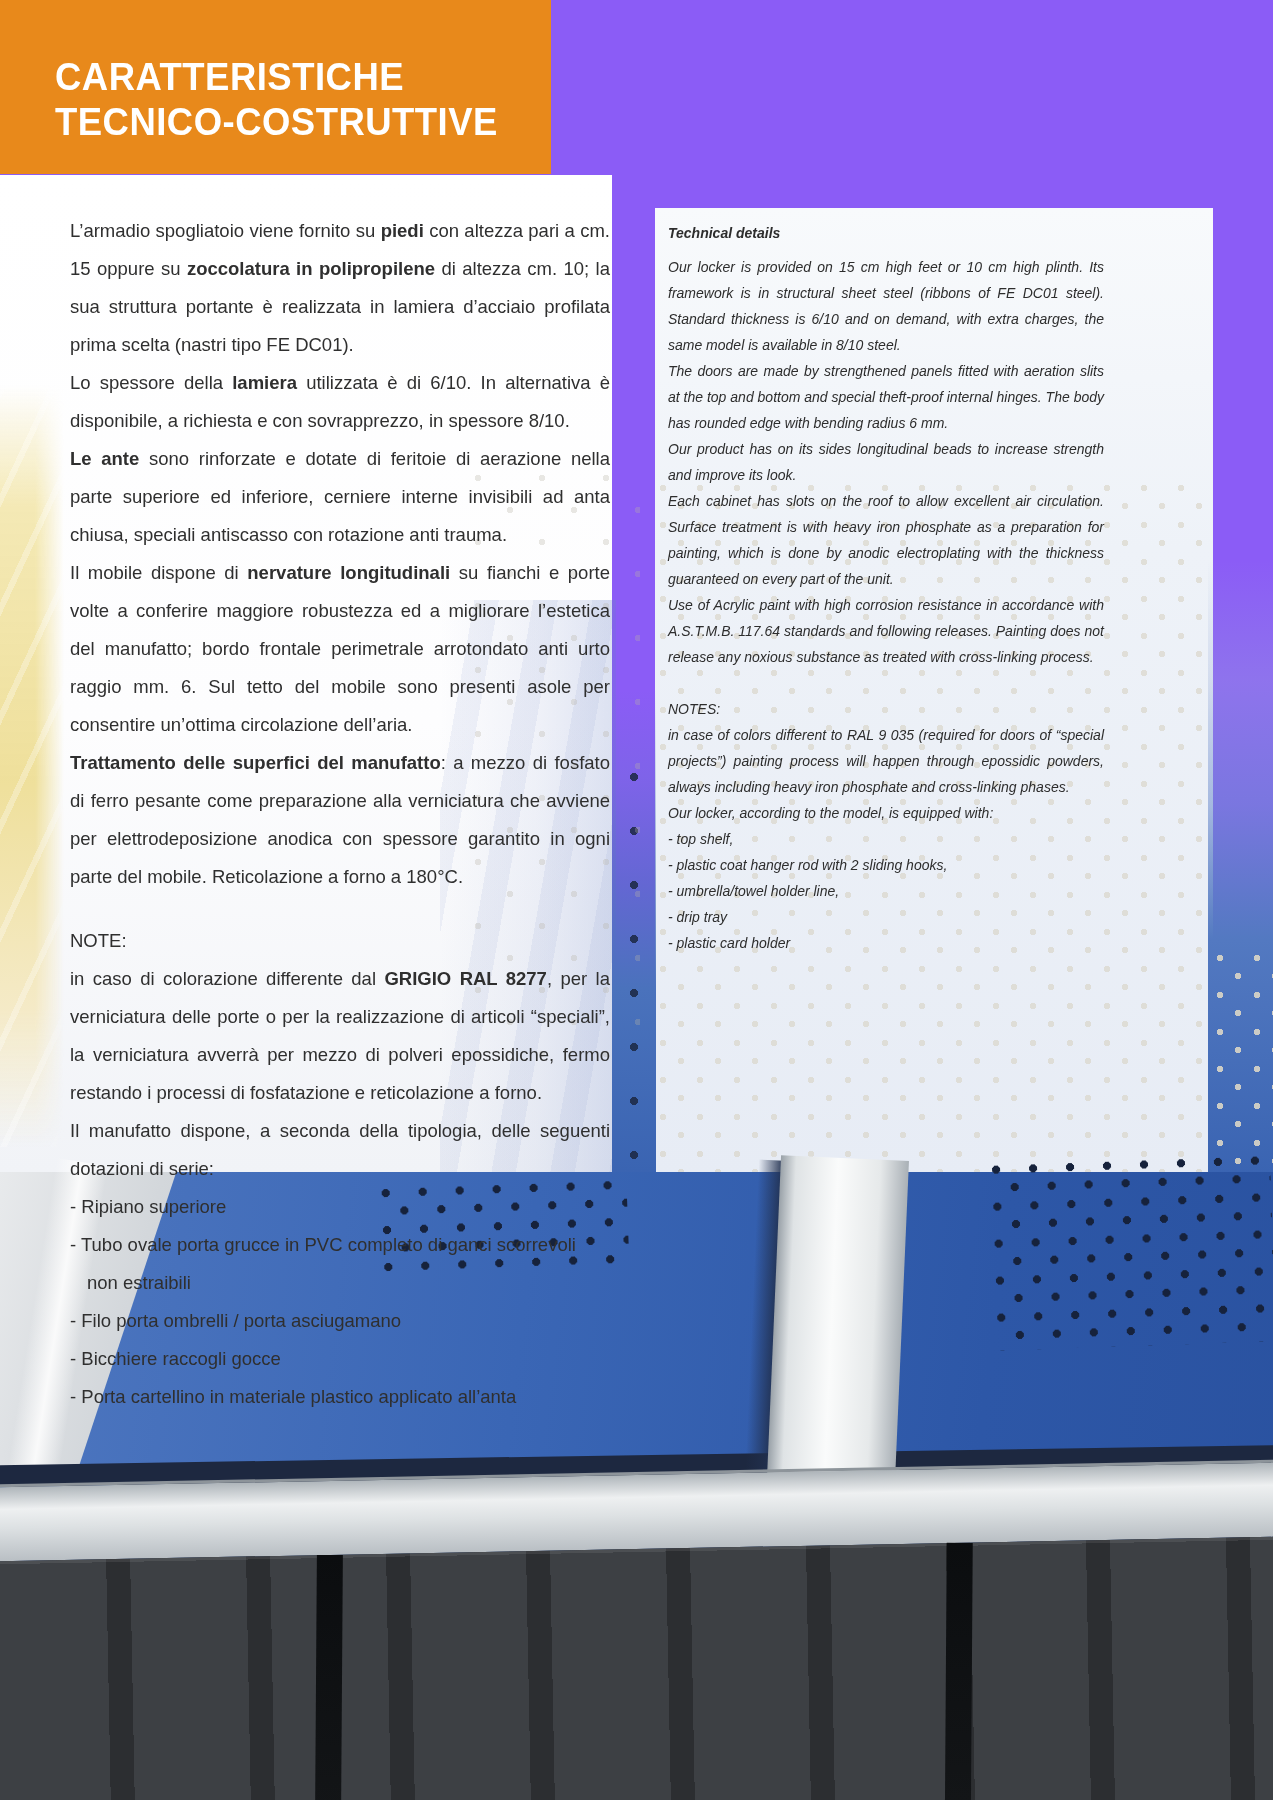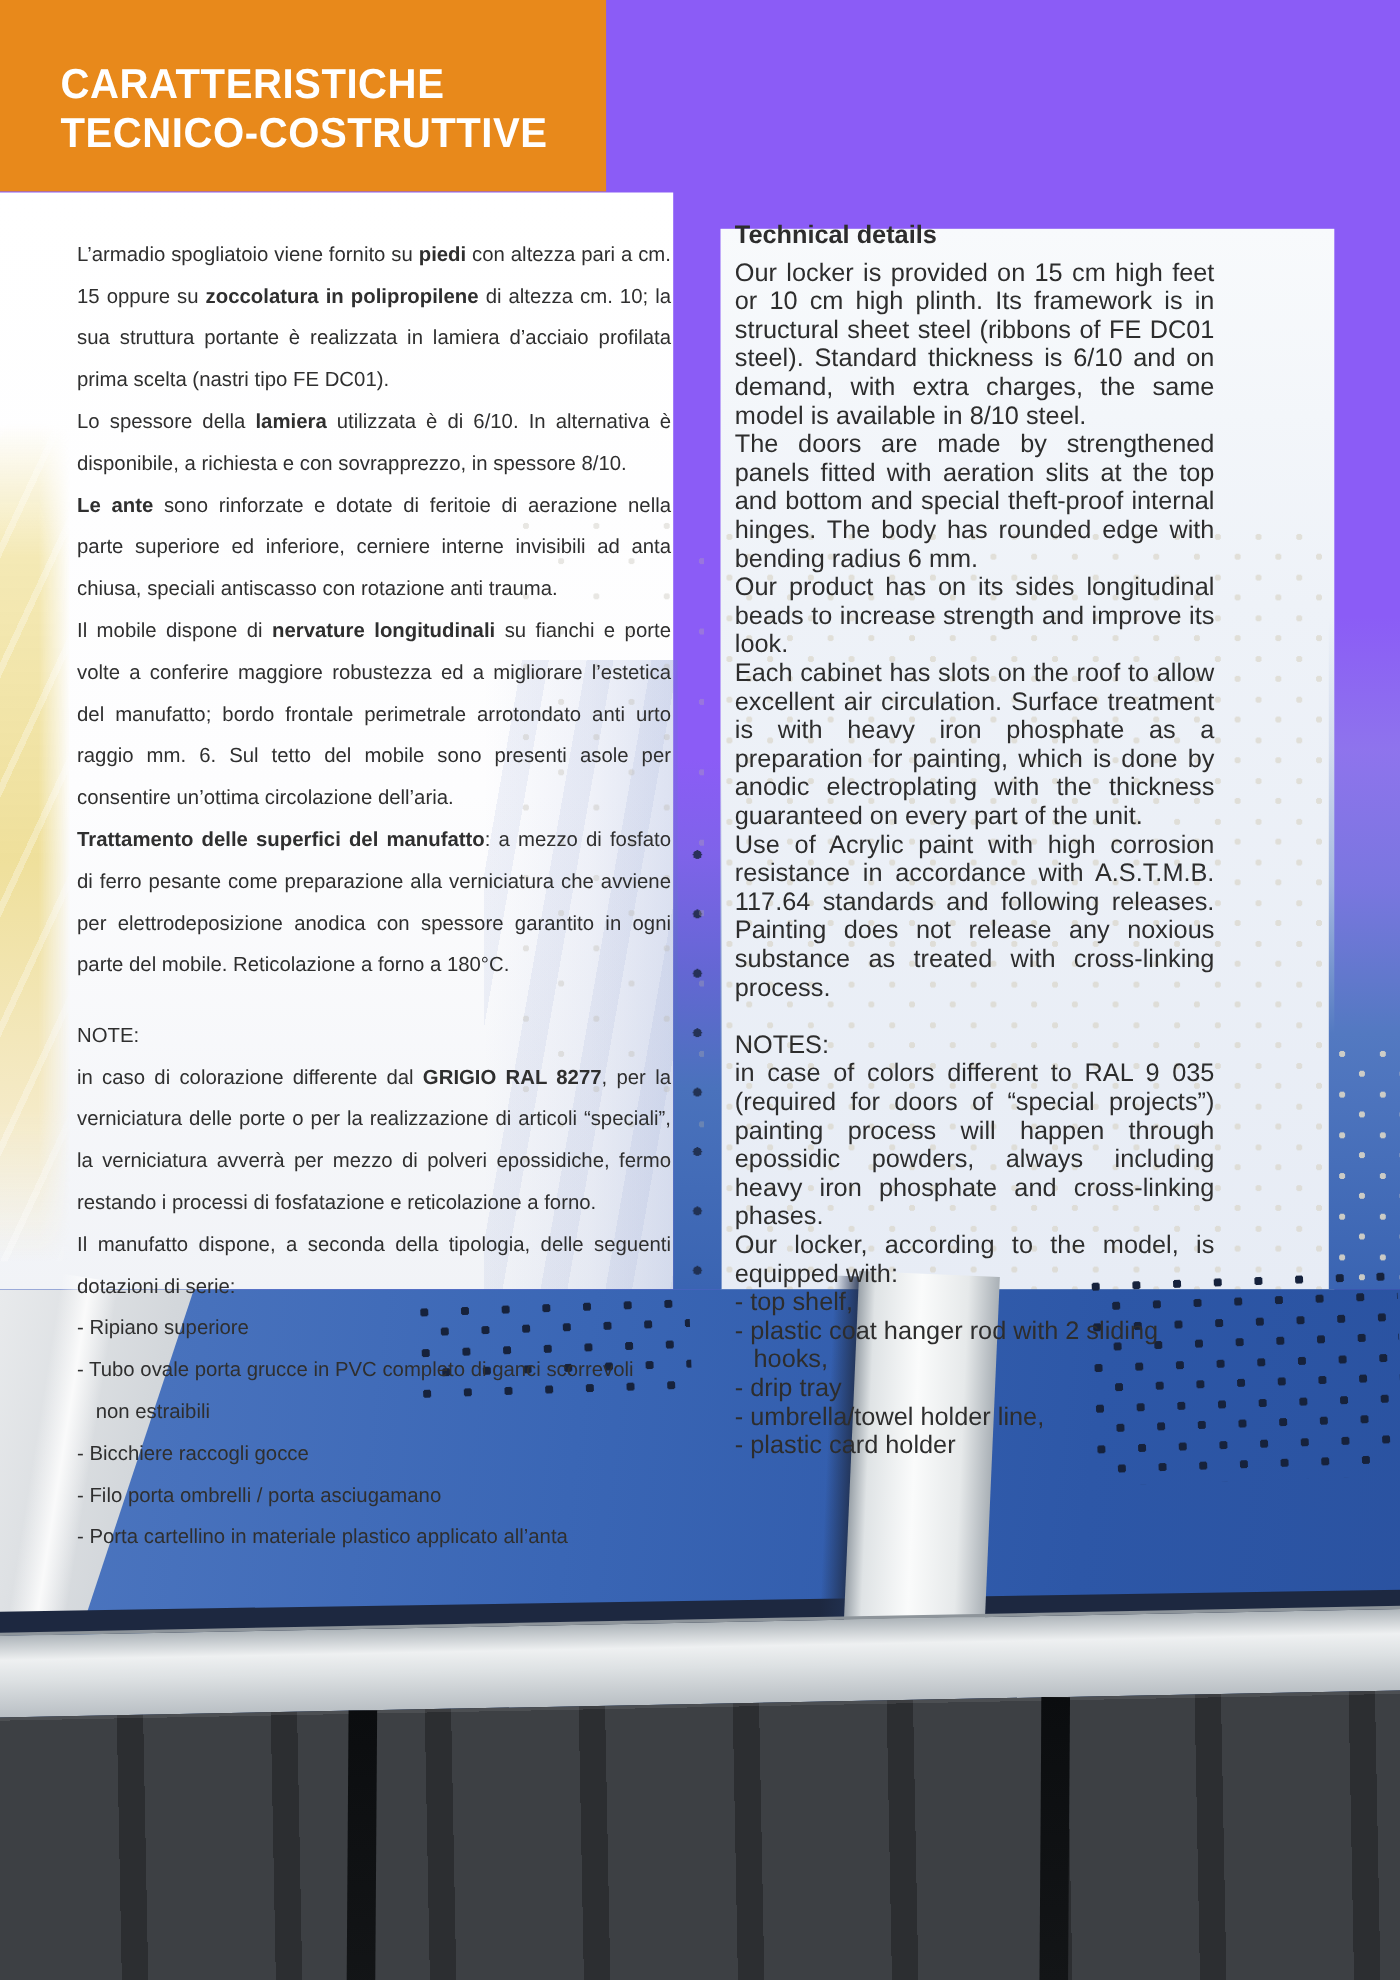--- a/index.html
+++ b/index.html
@@ -71,21 +71,21 @@
   .seam{position:absolute;top:0;width:26px;height:290px;transform:rotate(1.5deg);
     background:linear-gradient(180deg,#0b0d0f 0%,#141618 100%);}
   .seam-1{left:335px;} .seam-2{left:965px;}
   
   .header{position:absolute;left:0;top:0;width:551px;height:174px;background:#E8891B;}
   .header .title{position:absolute;left:55px;top:55px;color:#ffffff;font-weight:bold;
     font-size:38px;line-height:45px;letter-spacing:.5px;transform:scaleX(.96);transform-origin:left top;white-space:nowrap;}
   
   .col{position:absolute;color:#2f2f2f;}
   .col-left{left:70px;top:212px;width:540px;font-size:18.5px;line-height:38px;text-align:justify;}
-  .col-right{left:668px;top:200px;width:436px;font-size:23px;line-height:26px;text-align:justify;color:#2d2d2d;}
+  .col-right{left:668px;top:220px;width:436px;font-size:14px;line-height:26px;text-align:justify;font-style:italic;color:#2d2d2d;}
   .col .para{margin:0;}
   .col .h{font-weight:bold;margin:0 0 8px 0;text-align:left;}
   .col .li{text-align:left;padding-left:17px;text-indent:-17px;}
   .col .gap{height:26px;}
   .col strong{font-weight:bold;}
 </style>
 </head>
 <body>
 
 <div class="page">
@@ -132,35 +132,35 @@
       <div class="para"><span>Lo spessore della </span><strong>lamiera</strong><span> utilizzata è di 6/10. In alternativa è disponibile, a richiesta e con sovrapprezzo, in spessore 8/10.</span></div>
       <div class="para"><strong>Le ante</strong><span> sono rinforzate e dotate di feritoie di aerazione nella parte superiore ed inferiore, cerniere interne invisibili ad anta chiusa, speciali antiscasso con rotazione anti trauma.</span></div>
       <div class="para"><span>Il mobile dispone di </span><strong>nervature longitudinali</strong><span> su fianchi e porte volte a conferire maggiore robustezza ed a migliorare l’estetica del manufatto; bordo frontale perimetrale arrotondato anti urto raggio mm. 6. Sul tetto del mobile sono presenti asole per consentire un’ottima circolazione dell’aria.</span></div>
       <div class="para"><strong>Trattamento delle superfici del manufatto</strong><span>: a mezzo di fosfato di ferro pesante come preparazione alla verniciatura che avviene per elettrodeposizione anodica con spessore garantito in ogni parte del mobile. Reticolazione a forno a 180°C.</span></div>
       <div class="gap"></div>
       <div class="para"><span>NOTE:</span></div>
       <div class="para"><span>in caso di colorazione differente dal </span><strong>GRIGIO RAL 8277</strong><span>, per la verniciatura delle porte o per la realizzazione di articoli “speciali”, la verniciatura avverrà per mezzo di polveri epossidiche, fermo restando i processi di fosfatazione e reticolazione a forno.</span></div>
       <div class="para"><span>Il manufatto dispone, a seconda della tipologia, delle seguenti dotazioni di serie:</span></div>
       <div class="li"><span>- Ripiano superiore</span></div>
       <div class="li"><span>- Tubo ovale porta grucce in PVC completo di ganci scorrevoli non estraibili</span></div>
+      <div class="li"><span>- Filo porta ombrelli / porta asciugamano</span></div>
       <div class="li"><span>- Bicchiere raccogli gocce</span></div>
-      <div class="li"><span>- Filo porta ombrelli / porta asciugamano</span></div>
       <div class="li"><span>- Porta cartellino in materiale plastico applicato all’anta</span></div>
     </div>
   <div class="col col-right" id="col-right">
       <div class="h"><span>Technical details</span></div>
       <div class="para"><span>Our locker is provided on 15 cm high feet or 10 cm high plinth. Its framework is in structural sheet steel (ribbons of FE DC01 steel). Standard thickness is 6/10 and on demand, with extra charges, the same model is available in 8/10 steel.</span></div>
       <div class="para"><span>The doors are made by strengthened panels fitted with aeration slits at the top and bottom and special theft-proof internal hinges. The body has rounded edge with bending radius 6 mm.</span></div>
       <div class="para"><span>Our product has on its sides longitudinal beads to increase strength and improve its look.</span></div>
       <div class="para"><span>Each cabinet has slots on the roof to allow excellent air circulation. Surface treatment is with heavy iron phosphate as a preparation for painting, which is done by anodic electroplating with the thickness guaranteed on every part of the unit.</span></div>
       <div class="para"><span>Use of Acrylic paint with high corrosion resistance in accordance with A.S.T.M.B. 117.64 standards and following releases. Painting does not release any noxious substance as treated with cross-linking process.</span></div>
       <div class="gap"></div>
       <div class="para"><span>NOTES:</span></div>
       <div class="para"><span>in case of colors different to RAL 9 035 (required for doors of “special projects”) painting process will happen through epossidic powders, always including heavy iron phosphate and cross-linking phases.</span></div>
       <div class="para"><span>Our locker, according to the model, is equipped with:</span></div>
       <div class="li"><span>- top shelf,</span></div>
       <div class="li"><span>- plastic coat hanger rod with 2 sliding hooks,</span></div>
+      <div class="li"><span>- umbrella/towel holder line,</span></div>
       <div class="li"><span>- drip tray</span></div>
-      <div class="li"><span>- umbrella/towel holder line,</span></div>
       <div class="li"><span>- plastic card holder</span></div>
     </div>
 
 </div>
 
 </body></html>

